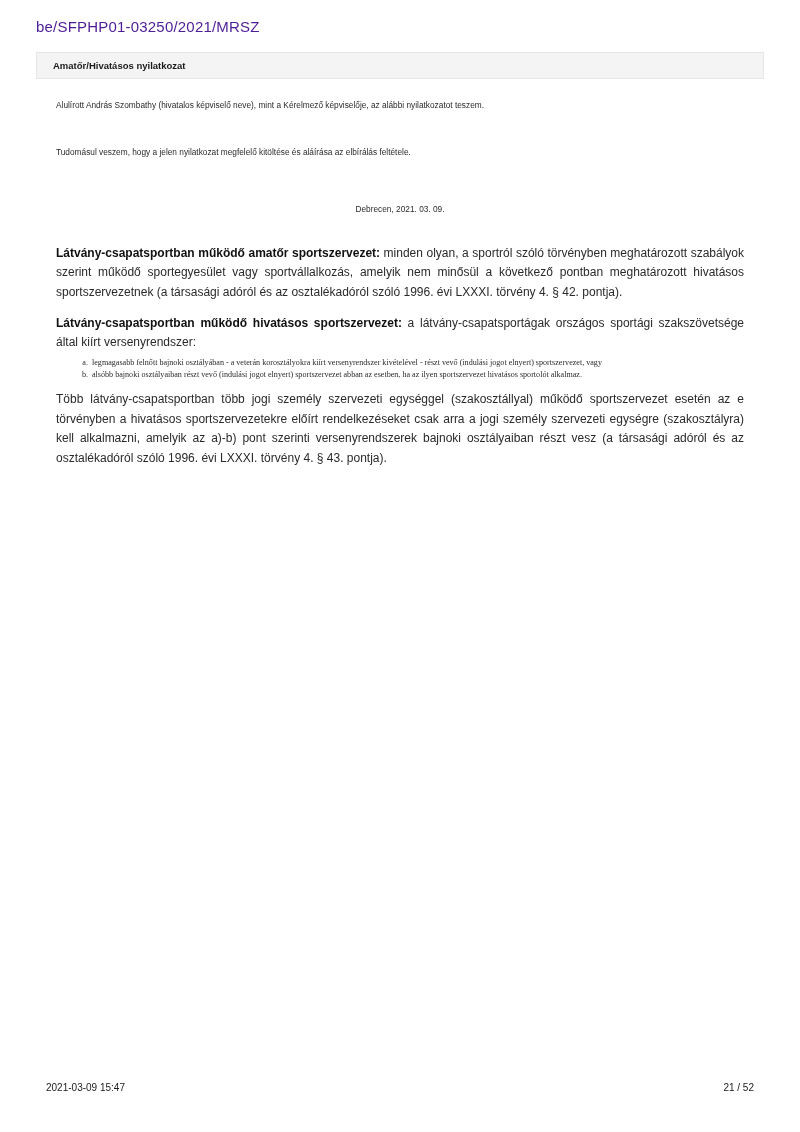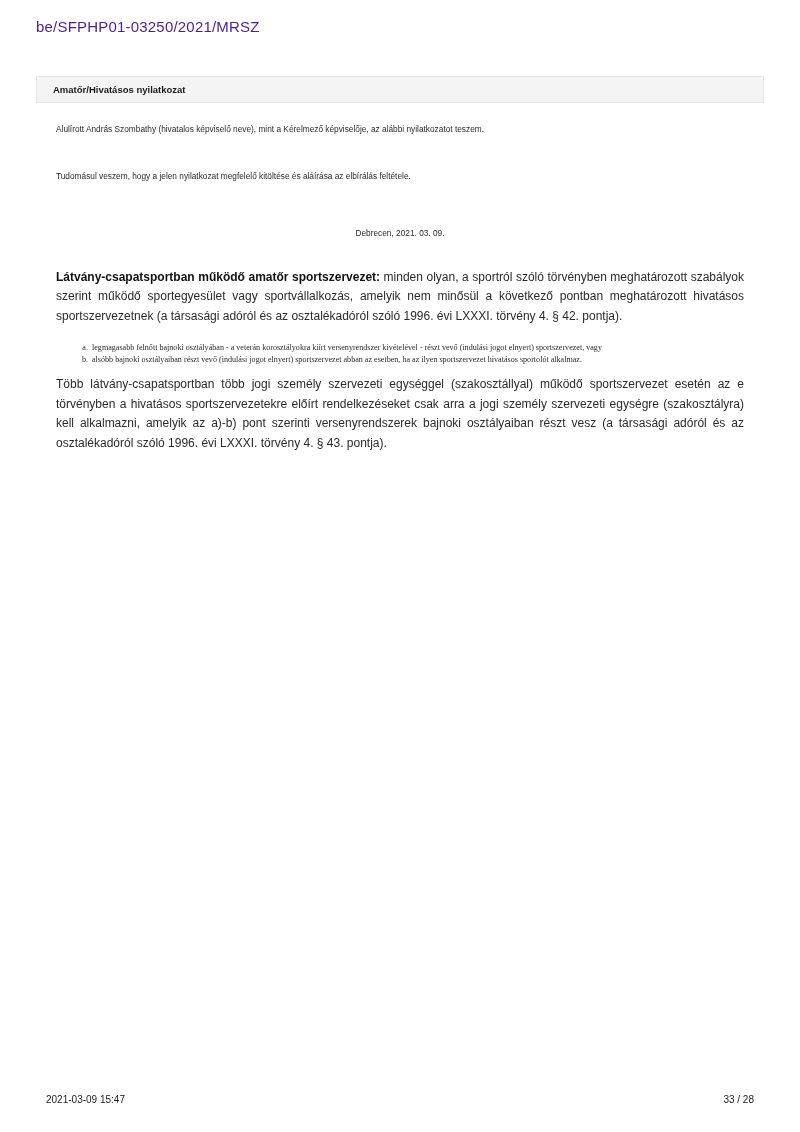--- a/index.html
+++ b/index.html
@@ -38,21 +38,20 @@
     width: 728px;
   }
   .section-title-bar {
     background: #f4f4f4;
     border: 1px solid #e6e6e6;
     padding: 7px 16px;
     font-size: 9.5px;
     font-weight: bold;
     color: #1a1a1a;
     box-sizing: border-box;
-    margin-top: 24px;
   }
   .body-block {
     padding: 0 20px 0 20px;
     box-sizing: border-box;
   }
   p.para {
     font-size: 8.3px;
     line-height: 1.55;
     color: #2a2a2a;
     margin: 0;
@@ -93,21 +92,21 @@
     color: #2a2a2a;
     margin: 0;
     padding-left: 2px;
     text-align: justify;
     font-family: Liberation Serif, serif;
   }
   .footer {
     position: absolute;
     left: 0;
     right: 0;
-    bottom: 20px;
+    bottom: 32px;
     height: 18px;
     padding-left: 24px;
   }
   .footer-left {
     position: absolute;
     left: 46px;
     top: 0;
     font-size: 10px;
     color: #1a1a1a;
   }
@@ -142,32 +141,33 @@
       <div class="gap-date"></div>
       <div class="date-line">Debrecen, 2021. 03. 09.</div>
 
       <div class="gap-legal"></div>
 
       <div class="legal">
         <p><b>Látvány-csapatsportban működő amatőr sportszervezet:</b><span> minden olyan, a sportról szóló törvényben meghatározott szabályok szerint működő sportegyesület vagy sportvállalkozás, amelyik nem minősül a következő pontban meghatározott hivatásos sportszervezetnek (a társasági adóról és az osztalékadóról szóló 1996. évi LXXXI. törvény 4. § 42. pontja).</span></p>
 
         <div class="gap-sm"></div>
 
+        <p><b>Látvány-csapatsportban működő hivatásos sportszervezet:</b><span> a látvány-csapatsportágak országos sportági szakszövetsége által kiírt versenyrendszer:</span></p>
 
         <ol class="alpha">
           <li>legmagasabb felnőtt bajnoki osztályában - a veterán korosztályokra kiírt versenyrendszer kivételével - részt vevő (indulási jogot elnyert) sportszervezet, vagy</li>
           <li>alsóbb bajnoki osztályaiban részt vevő (indulási jogot elnyert) sportszervezet abban az esetben, ha az ilyen sportszervezet hivatásos sportolót alkalmaz.</li>
         </ol>
 
         <div class="gap-xs"></div>
 
         <p>Több látvány-csapatsportban több jogi személy szervezeti egységgel (szakosztállyal) működő sportszervezet esetén az e törvényben a hivatásos sportszervezetekre előírt rendelkezéseket csak arra a jogi személy szervezeti egységre (szakosztályra) kell alkalmazni, amelyik az a)-b) pont szerinti versenyrendszerek bajnoki osztályaiban részt vesz (a társasági adóról és az osztalékadóról szóló 1996. évi LXXXI. törvény 4. § 43. pontja).</p>
       </div>
     </div>
 
   </div>
 
   <div class="footer">
     <div class="footer-left">2021-03-09 15:47</div>
-    <div class="footer-right">33 / 28</div>
+    <div class="footer-right">21 / 52</div>
   </div>
 
 </div>
 
 </body></html>

